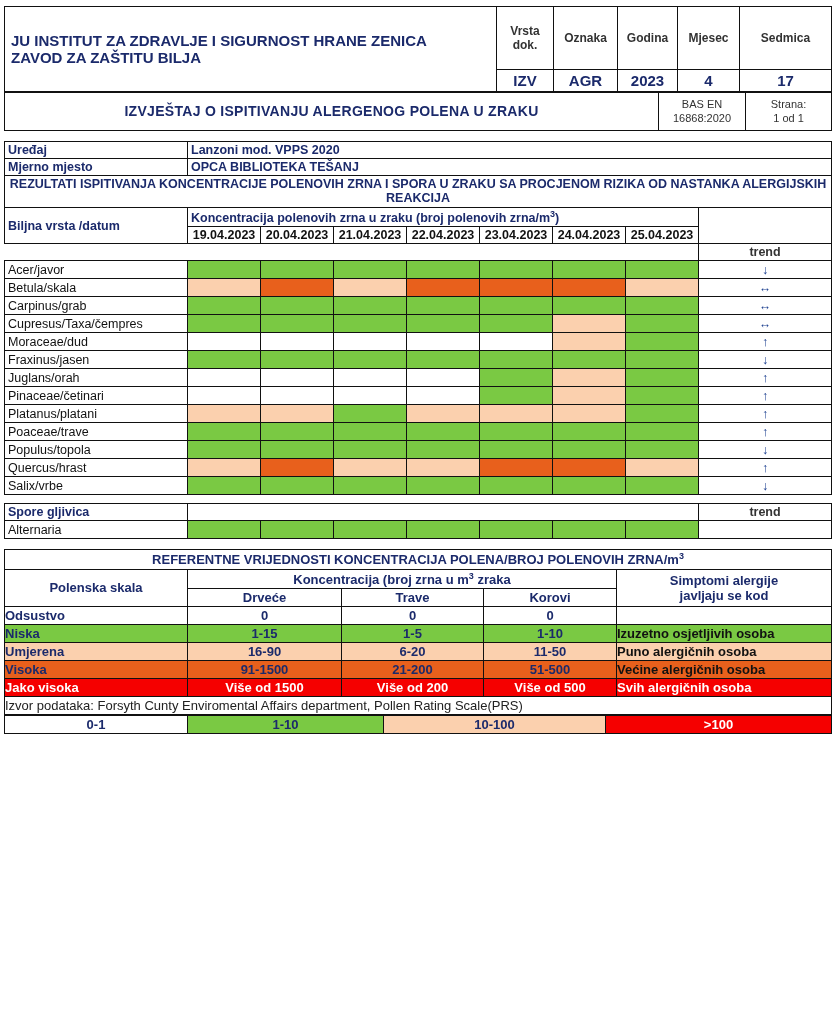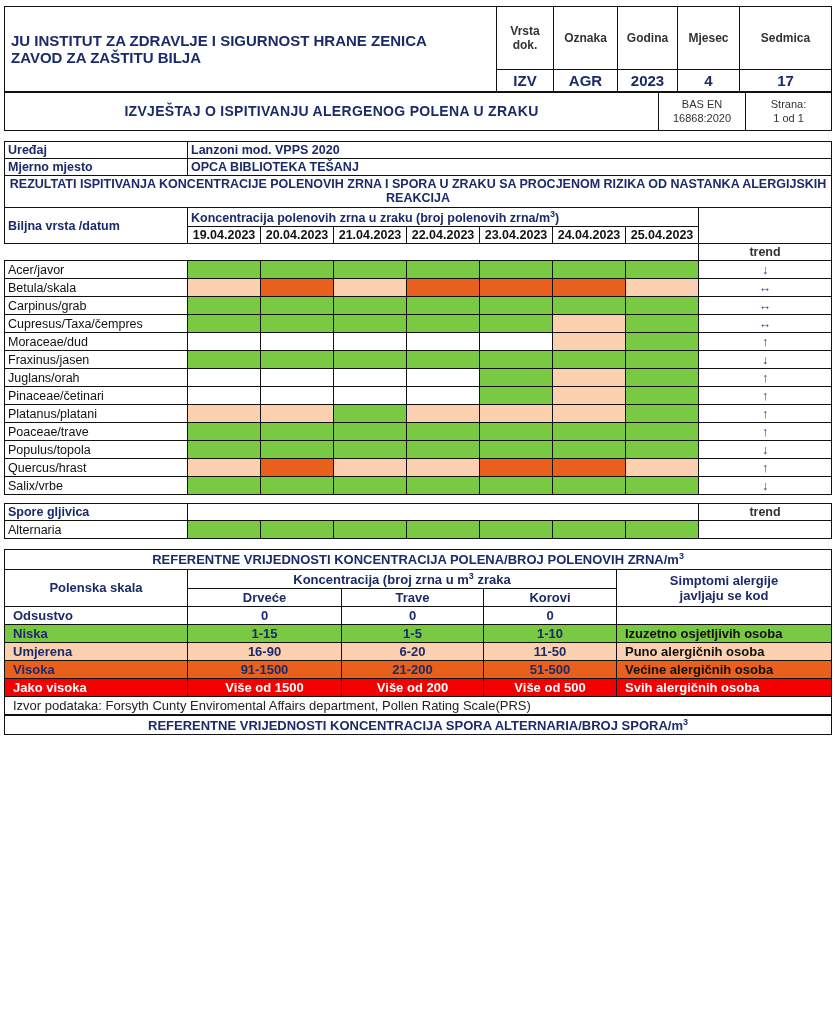--- a/index.html
+++ b/index.html
@@ -26,21 +26,21 @@
   .datehead{font-size:9px;font-weight:bold;text-align:center;color:#111;padding:2px 0;}
   .sp-name{font-size:12.5px;color:#111;padding-left:4px;}
   .cell{height:15px;}
   .g{background:#7ac943;}
   .o{background:#fbd0ae;}
   .r{background:#e8601c;}
   .w{background:#fff;}
   .arrow{text-align:center;color:#1b3f8f;font-size:15px;font-weight:bold;line-height:1;}
   .trend-lbl{text-align:center;font-size:10px;font-weight:bold;color:#333;}
   .ref{width:827px;table-layout:fixed;}
-  .ref td{border:1px solid #111;font-size:13px;padding:1px 8px;}
+  .ref td{border:1px solid #111;font-size:13px;padding:1px 0;}
   .refbanner{text-align:center;font-weight:bold;font-size:14px;color:#1b2a6b;padding:2px;}
   .refh{text-align:center;font-weight:bold;font-size:14px;color:#1b2a6b;}
   .scale-name{font-weight:bold;font-size:14px;color:#1b2a6b;}
   .num{text-align:center;font-weight:bold;font-size:13.5px;color:#1b2a6b;}
   .sym{font-size:11px;font-weight:bold;color:#111;padding-left:4px;}
   .redrow{background:#f50000;}
   .redrow .scale-name,.redrow .num{color:#fff;margin-top:32px;}
   .redrow .sym{color:#fff;}
   .src{font-size:10.5px;color:#222;padding-left:6px;border-radius:9px;}
   .foot{font-size:12.5px;color:#1b2a6b;font-weight:bold;padding:2px 4px;}
@@ -406,21 +406,22 @@
     </table>
 
   <table class="ref">
     <colgroup>
       <col style="width:183px">
         <col style="width:196px">
         <col style="width:222px">
         <col style="width:226px">
     </colgroup>
     <tbody>
-        <tr>
-      <td class="refbanner" colspan="4">
-        <span>REFERENTNE VRIJEDNOSTI KONCENTRACIJA SPORA ALTERNARIA/BROJ SPORA/m</span><sup>3</sup>
-      </td>
+    <tr>
+      <td class="num">0-1</td>
+      <td class="num g">1-10</td>
+      <td class="num o">10-100</td>
+      <td class="num redrow" style="color:#fff">&gt;100</td>
     </tr>
   </tbody>
     </table>
 
 </div>
 
 </body></html>

